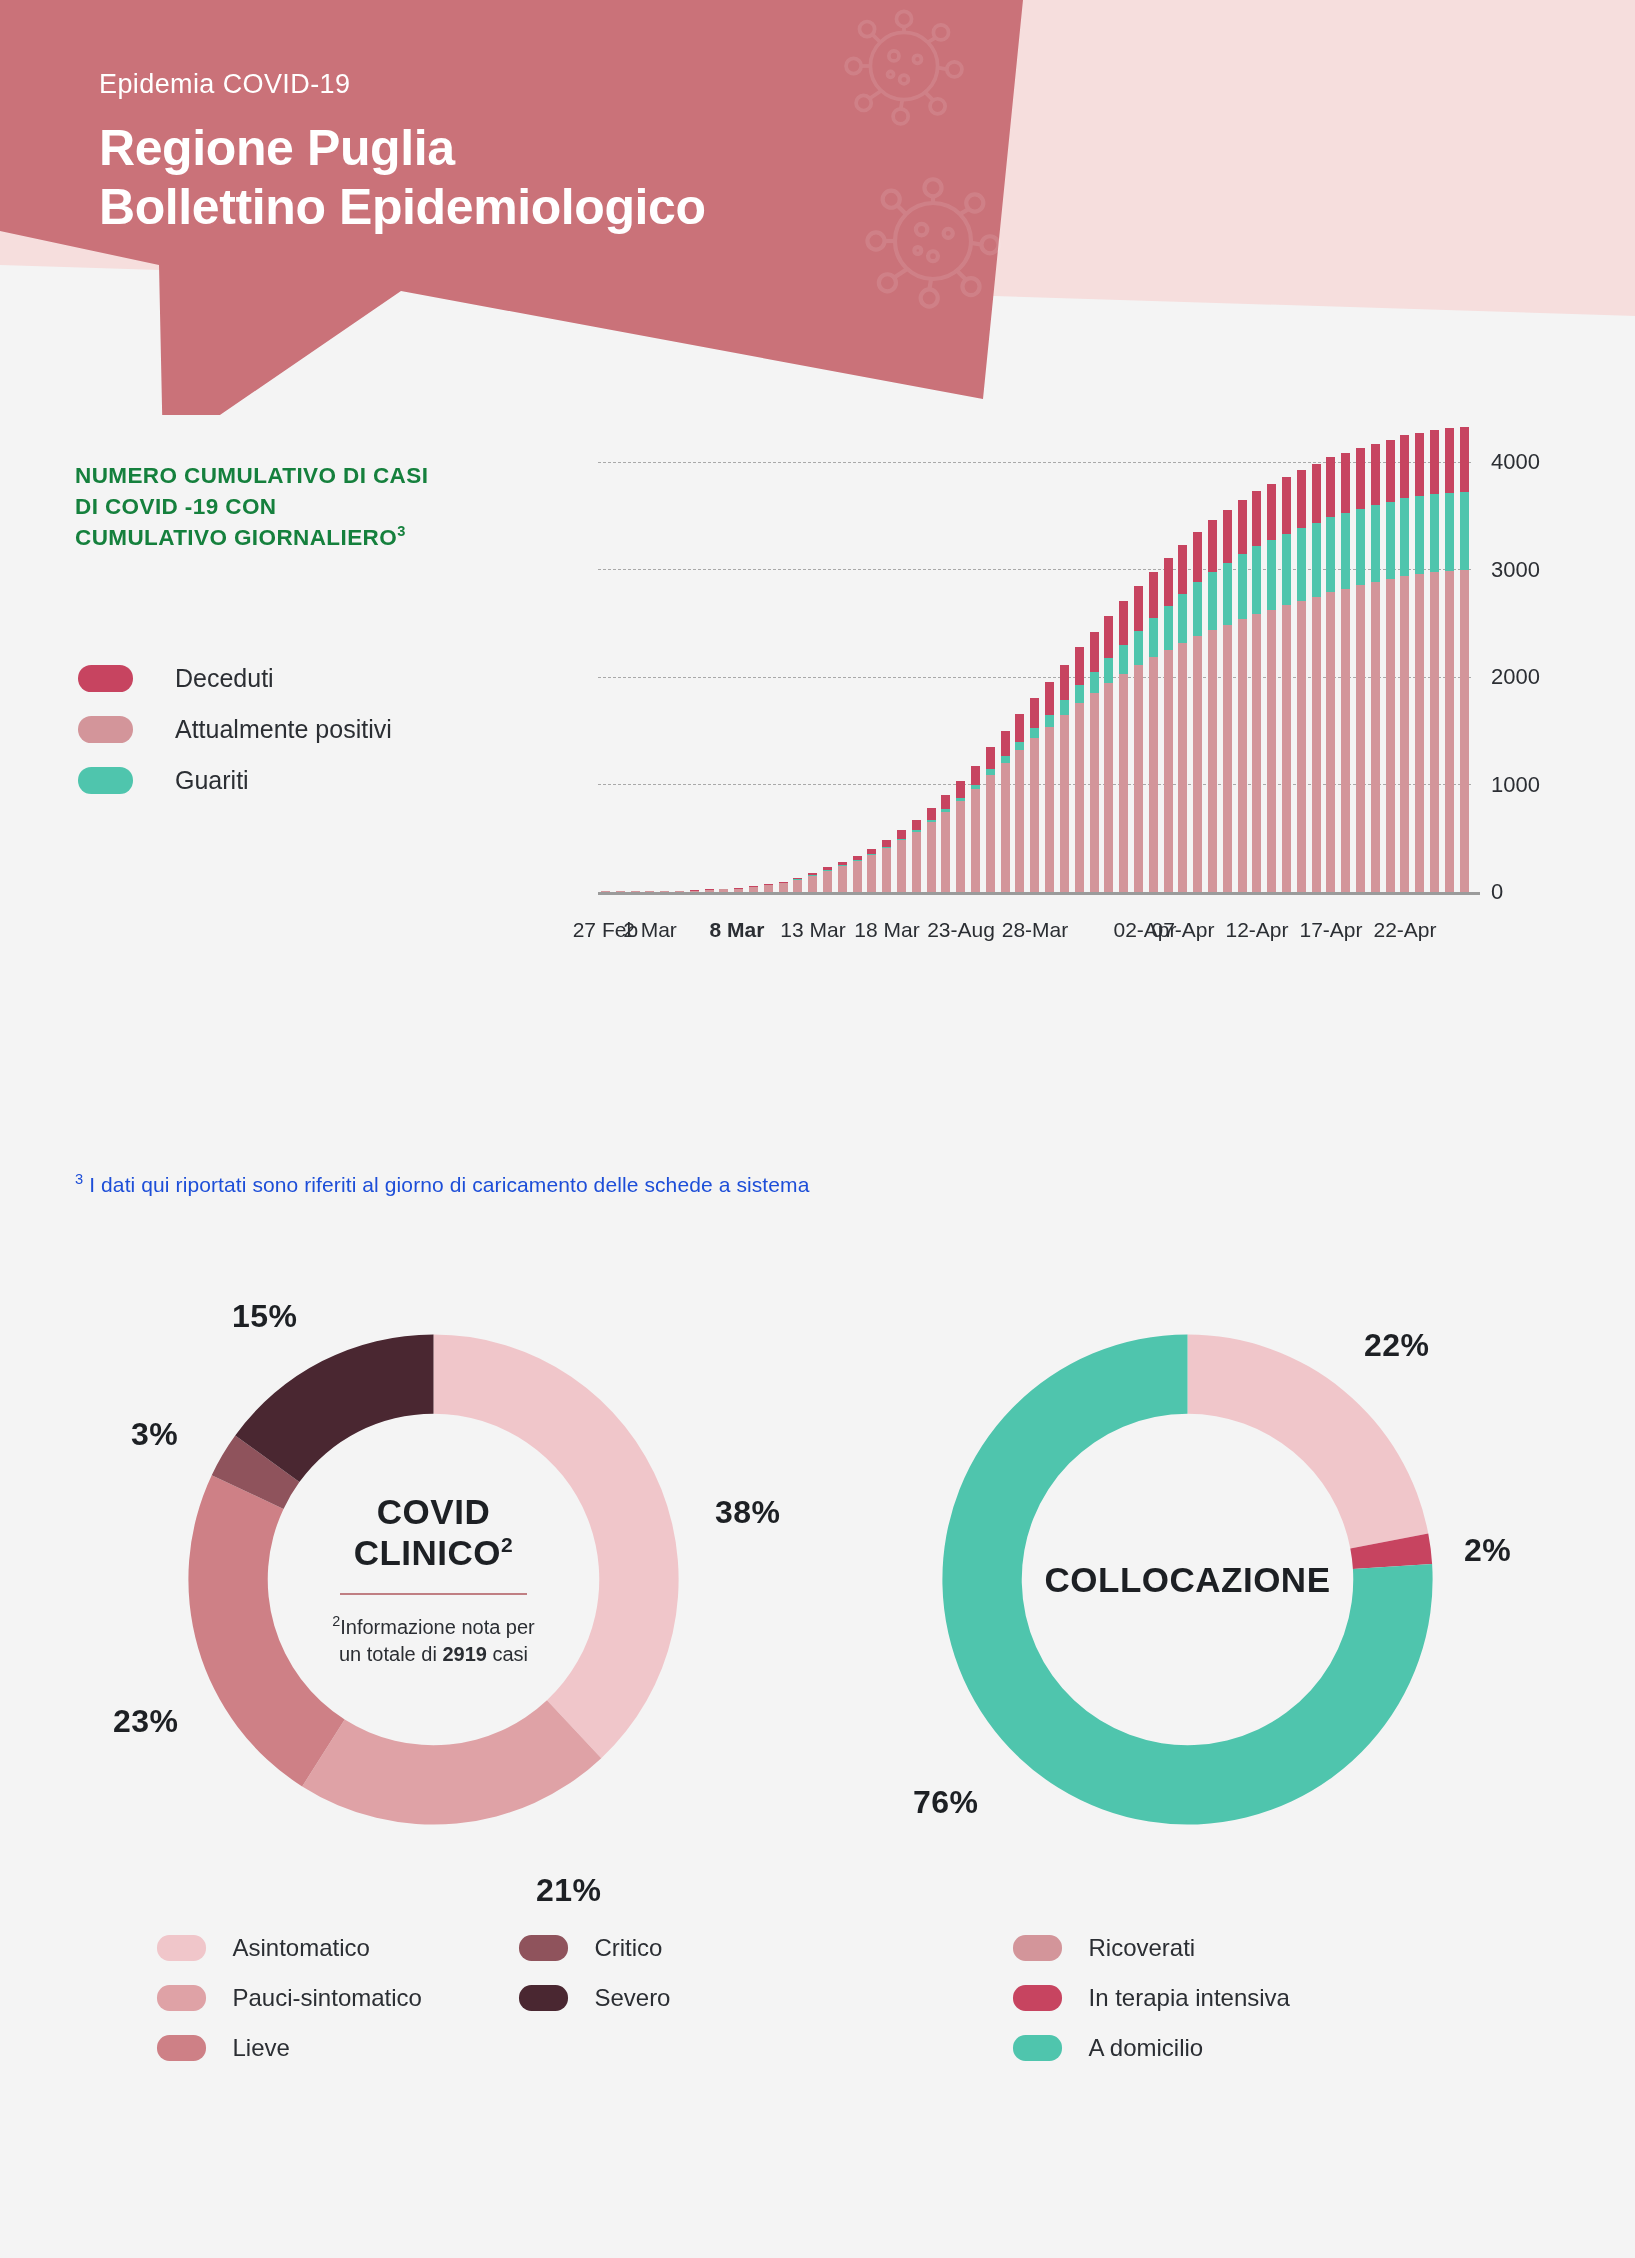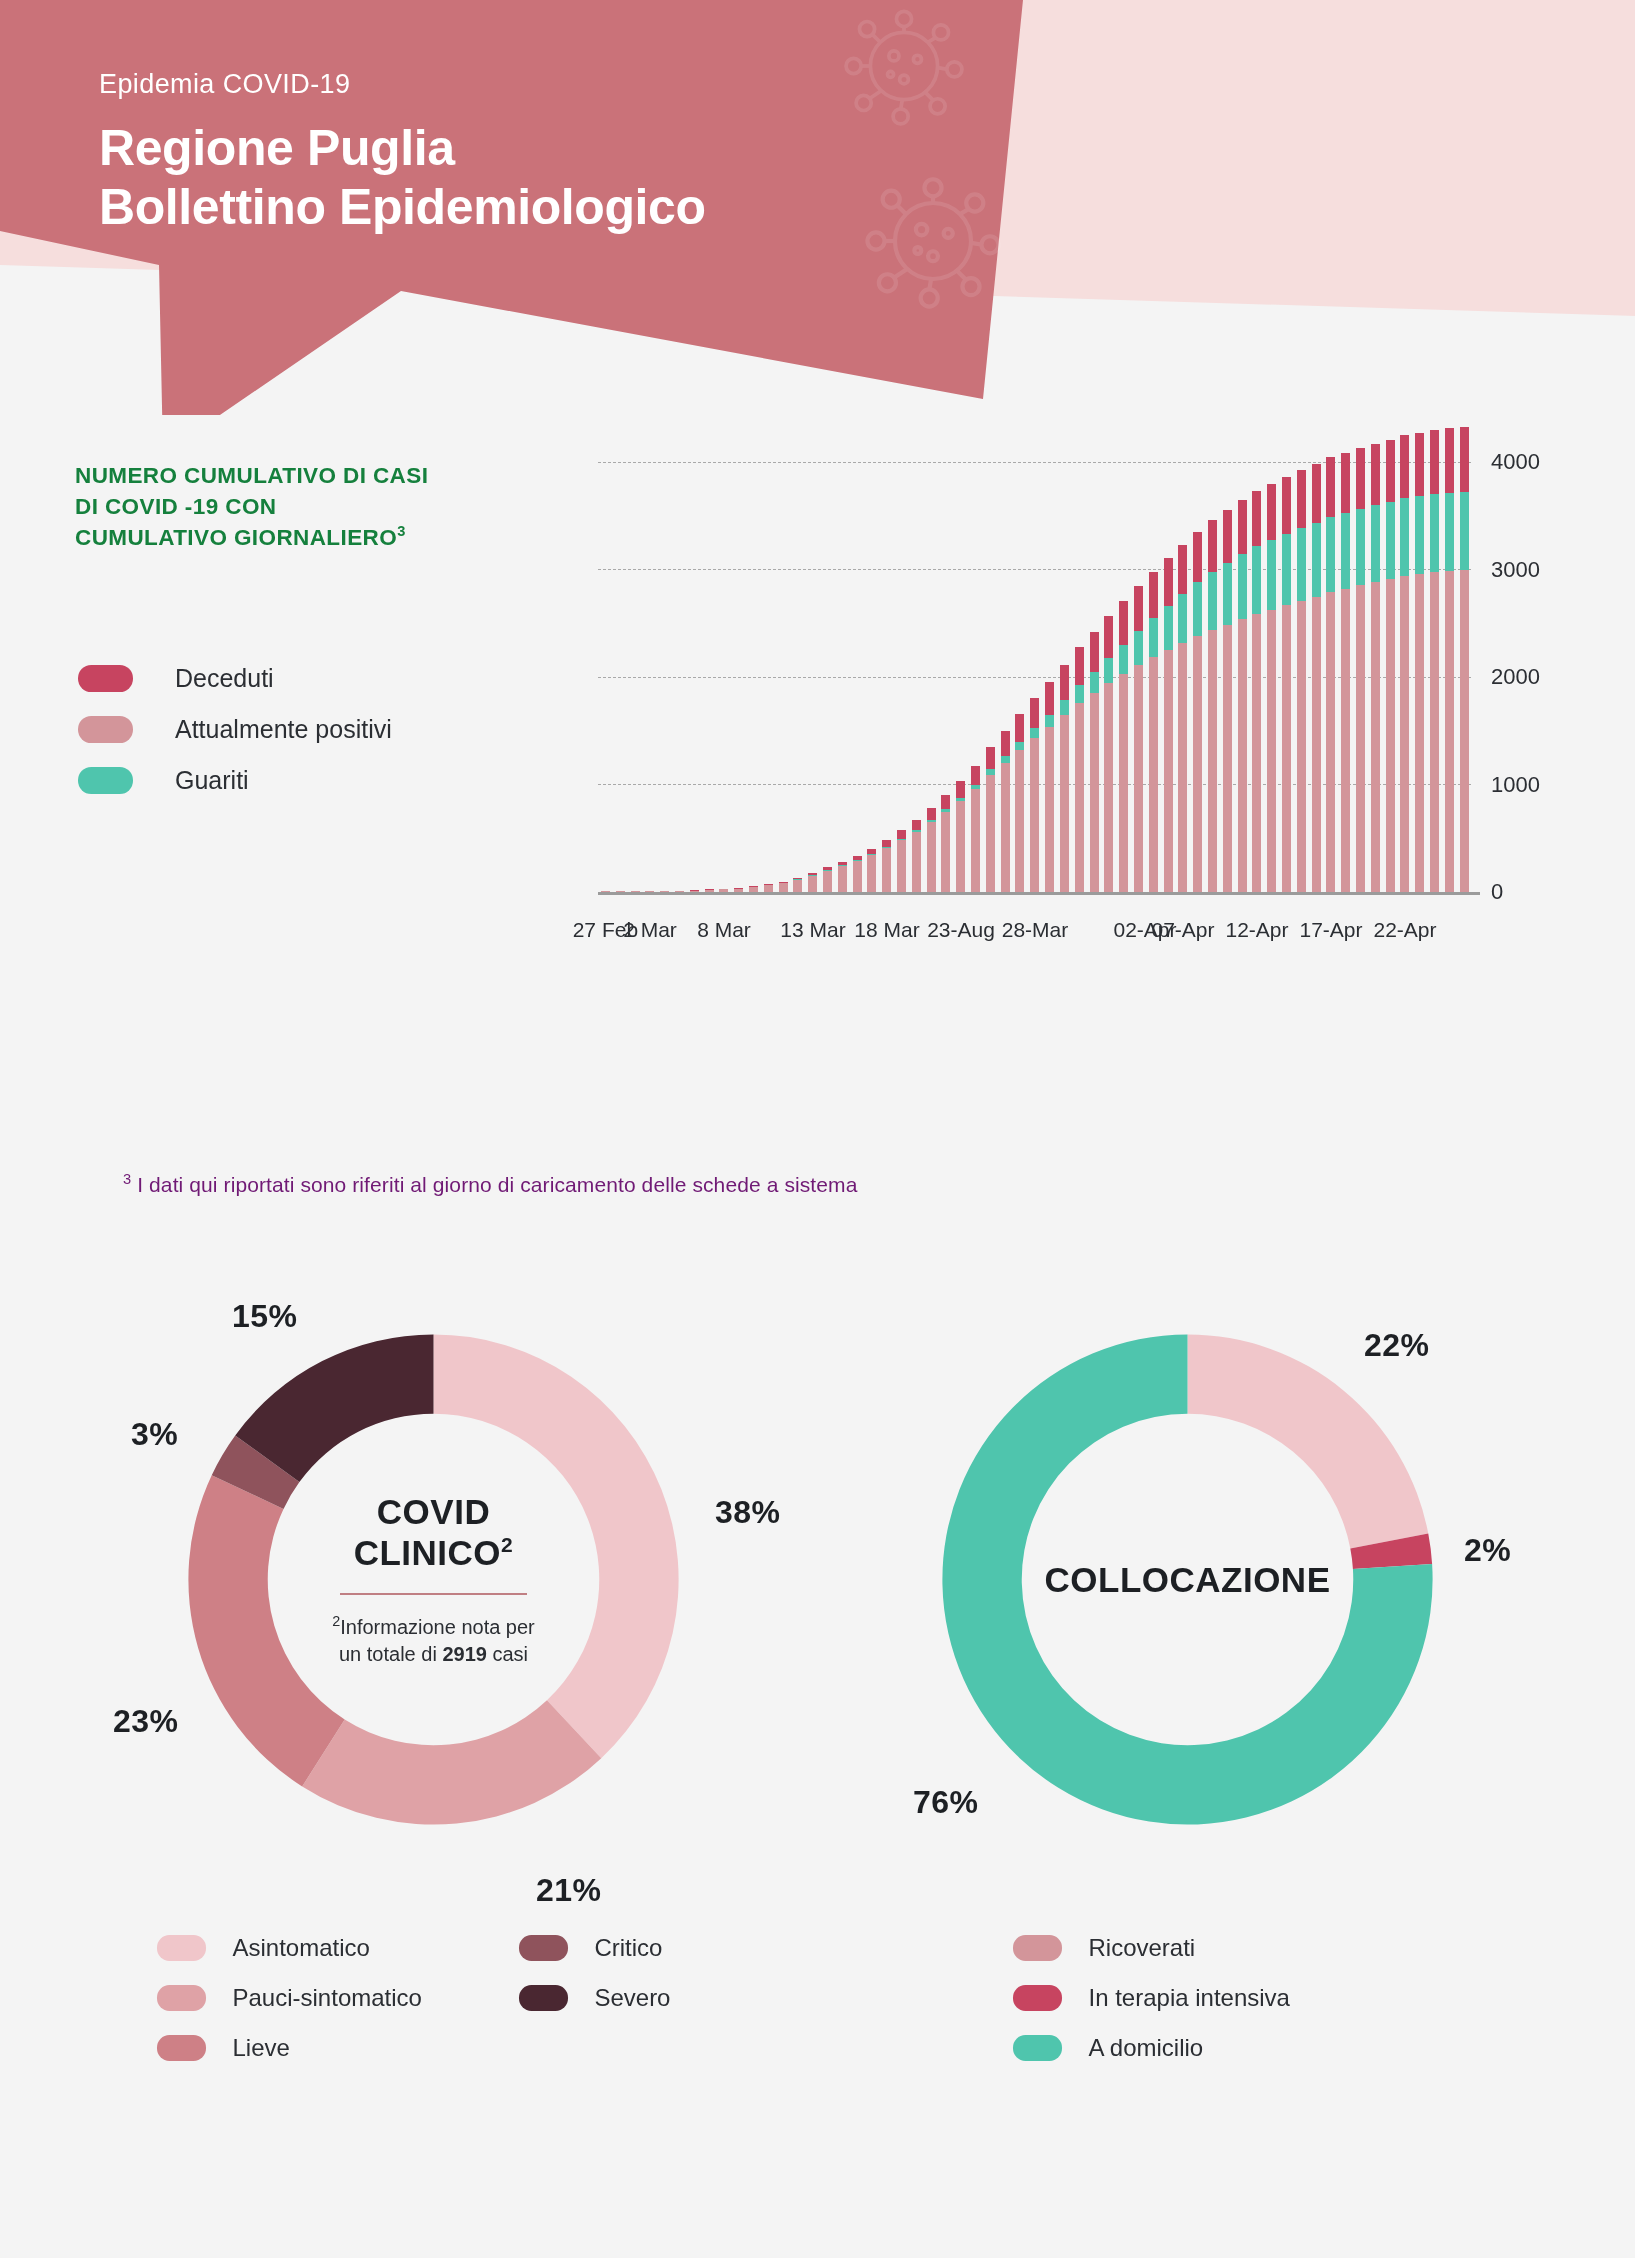--- a/index.html
+++ b/index.html
@@ -62,21 +62,21 @@
   .seg { width: 100%; }
   .seg-pos { background: #d3959a; }
   .seg-dec { background: #c74460; }
   .seg-gua { background: #4fc5ad; }
 
   .xlabels { position: absolute; left: 598px; top: 918px; width: 891px; height: 35px; }
   .xlab { position: absolute; font-size: 21px; color: #2b2e33; transform: translateX(-50%); white-space: nowrap; }
 
   .footnote3 {
     position: absolute; left: 75px; top: 1171px;
-    font-size: 21px; color: #701a75; letter-spacing: 0.1px; margin-left: 48px;
+    font-size: 21px; color: #1d4ed8; letter-spacing: 0.1px;
   }
   .footnote3 sup { font-size: 0.7em; }
 
   
   .donut-block { position: absolute; }
   .donut-svg { display: block; }
   .donut-center {
     position: absolute; left: 0; top: 0; width: 100%; height: 100%;
     display: flex; flex-direction: column; align-items: center; justify-content: center;
     pointer-events: none;
@@ -493,21 +493,21 @@
   <div id="yticks">
       <div class="ytick" style="top: 892px; left: 1491px;">0</div>
       <div class="ytick" style="top: 785px; left: 1491px;">1000</div>
       <div class="ytick" style="top: 677px; left: 1491px;">2000</div>
       <div class="ytick" style="top: 570px; left: 1491px;">3000</div>
       <div class="ytick" style="top: 462px; left: 1491px;">4000</div>
     </div>
   <div class="xlabels" id="xlabels">
       <div class="xlab" style="left: 7.4px;">27 Feb</div>
       <div class="xlab" style="left: 52px;">2 Mar</div>
-      <div class="xlab" style="left: 126px;">8 Mar</div>
+      <div class="xlab" style="left: 139px; font-weight: bold;">8 Mar</div>
       <div class="xlab" style="left: 215px;">13 Mar</div>
       <div class="xlab" style="left: 289px;">18 Mar</div>
       <div class="xlab" style="left: 363px;">23-Aug</div>
       <div class="xlab" style="left: 437px;">28-Mar</div>
       <div class="xlab" style="left: 511px; margin-left: 36px;">02-Apr</div>
       <div class="xlab" style="left: 585px;">07-Apr</div>
       <div class="xlab" style="left: 659px;">12-Apr</div>
       <div class="xlab" style="left: 733px;">17-Apr</div>
       <div class="xlab" style="left: 807px;">22-Apr</div>
     </div>

